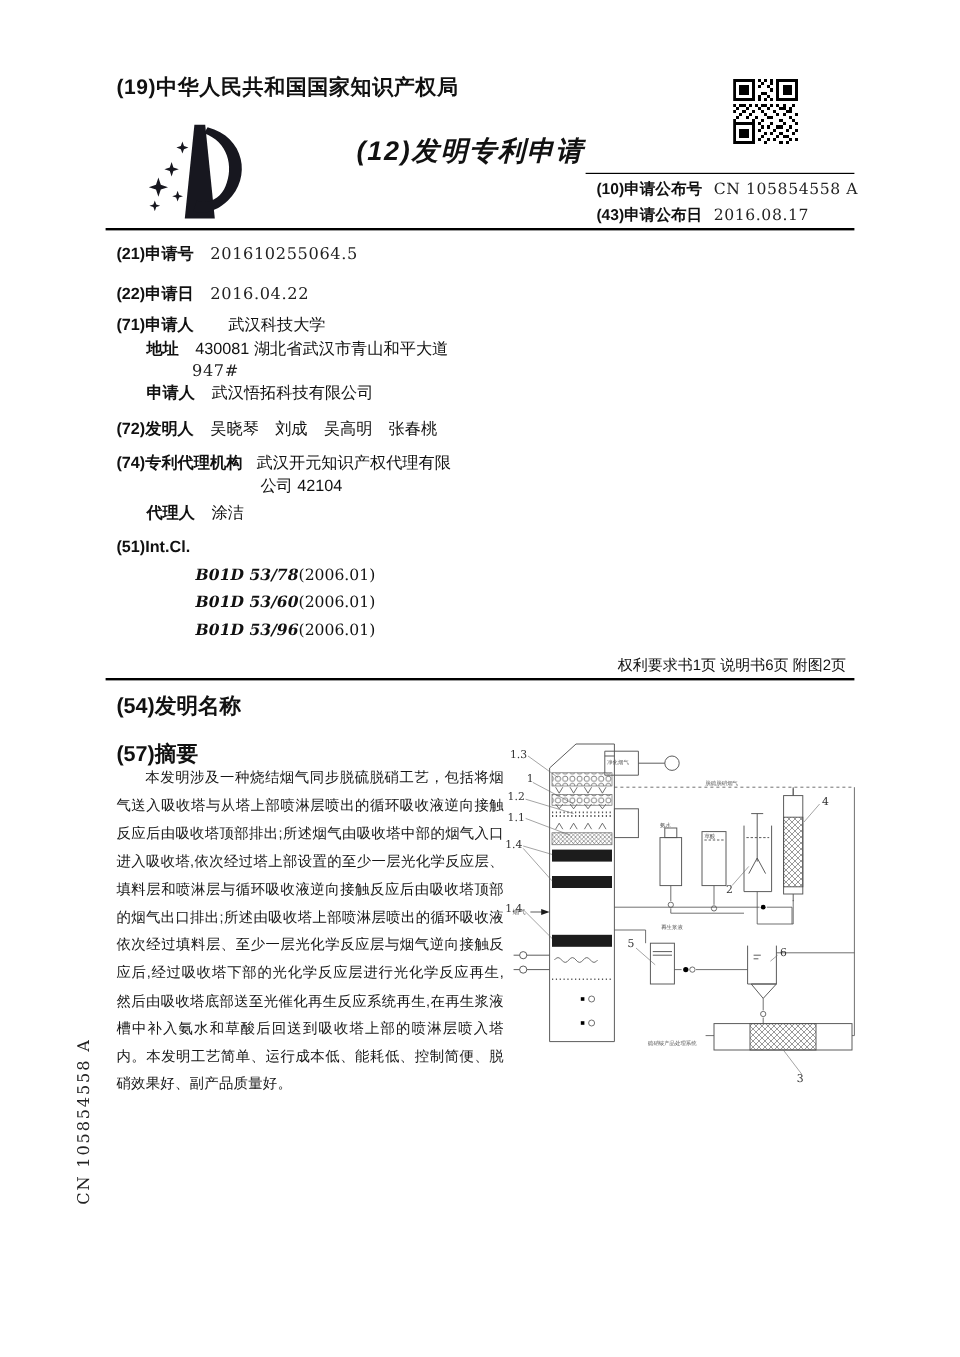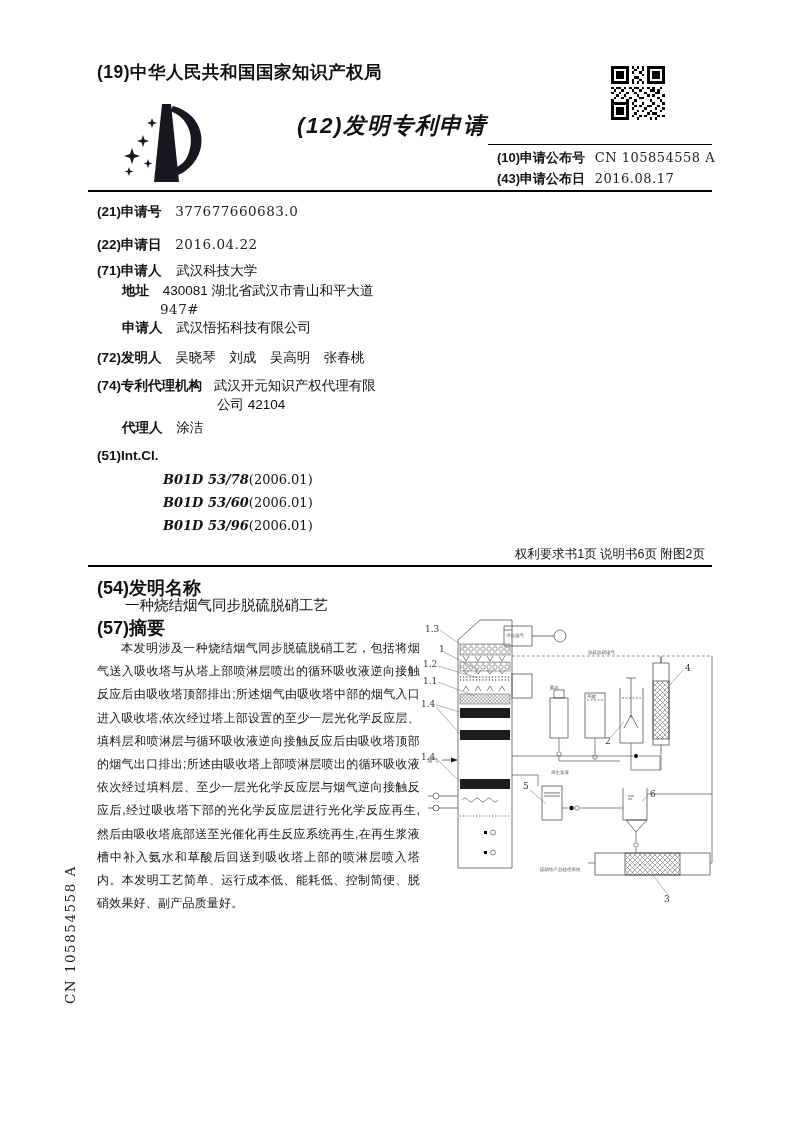--- a/index.html
+++ b/index.html
@@ -146,31 +146,31 @@
     <span class="val num" style="margin-left:6px">CN 105854558 A</span>
   </div>
   <div class="abs pubrow" style="left:497px;top:170px">
     <span class="lbl">(43)申请公布日</span>
     <span class="val num" style="margin-left:6px">2016.08.17</span>
   </div>
   <div class="hr" style="left:88px;top:190px;width:624px;height:2px"></div>
 
   <div class="abs row" style="left:97px;top:203px">
     <span class="lbl">(21)申请号</span>
-    <span class="val num">377677660683.0</span>
+    <span class="val num">201610255064.5</span>
   </div>
 
   <div class="abs row" style="left:97px;top:236px">
     <span class="lbl">(22)申请日</span>
     <span class="val num">2016.04.22</span>
   </div>
 
   <div class="abs row" style="left:97px;top:262px">
     <span class="lbl">(71)申请人</span>
-    <span style="margin-left:11px">武汉科技大学</span>
+    <span style="margin-left:25px">武汉科技大学</span>
   </div>
   <div class="abs row" style="left:122px;top:282px">
     <span class="lbl">地址</span>
     <span style="margin-left:10px">430081  湖北省武汉市青山和平大道</span>
   </div>
   <div class="abs row" style="left:160px;top:301px">
     <span class="val num" style="margin-left:0">947#</span>
   </div>
   <div class="abs row" style="left:122px;top:319px">
     <span class="lbl">申请人</span>
@@ -204,21 +204,20 @@
     <span class="intcl-code">B01D 53/60</span><span>(2006.01)</span>
   </div>
   <div class="abs intcl-item" style="left:122px;top:518px">
     <span class="intcl-code">B01D 53/96</span><span>(2006.01)</span>
   </div>
 
   <div class="abs pages" style="right:95px;top:546px;text-align:center">权利要求书1页  说明书6页  附图2页</div>
   <div class="hr" style="left:88px;top:565px;width:624px;height:2px"></div>
 
   <div class="abs sec-lbl" style="left:97px;top:576px">(54)发明名称</div>
-  <div class="abs invention-title" style="left:125px;top:596px">一种烧结烟气同步脱硫脱硝工艺</div>
   <div class="abs sec-lbl" style="left:97px;top:616px">(57)摘要</div>
   <div class="abs abstract" style="left:97px;top:637px">本发明涉及一种烧结烟气同步脱硫脱硝工艺，包括将烟气送入吸收塔与从塔上部喷淋层喷出的循环吸收液逆向接触反应后由吸收塔顶部排出;所述烟气由吸收塔中部的烟气入口进入吸收塔,依次经过塔上部设置的至少一层光化学反应层、填料层和喷淋层与循环吸收液逆向接触反应后由吸收塔顶部的烟气出口排出;所述由吸收塔上部喷淋层喷出的循环吸收液依次经过填料层、至少一层光化学反应层与烟气逆向接触反应后,经过吸收塔下部的光化学反应层进行光化学反应再生,然后由吸收塔底部送至光催化再生反应系统再生,在再生浆液槽中补入氨水和草酸后回送到吸收塔上部的喷淋层喷入塔内。本发明工艺简单、运行成本低、能耗低、控制简便、脱硝效果好、副产品质量好。</div>
 
   <svg class="abs" style="left:420px;top:610px" width="300" height="300" viewBox="0 0 300 300">
     <defs>
       <pattern id="rings" width="6" height="6" patternUnits="userSpaceOnUse">
         <circle cx="3" cy="3" r="2.2" fill="none" stroke="#555" stroke-width="0.6"></circle>
       </pattern>
       <pattern id="xhatch" width="5" height="5" patternUnits="userSpaceOnUse">
         <path d="M0 5 L5 0 M0 0 L5 5" stroke="#555" stroke-width="0.5"></path>

